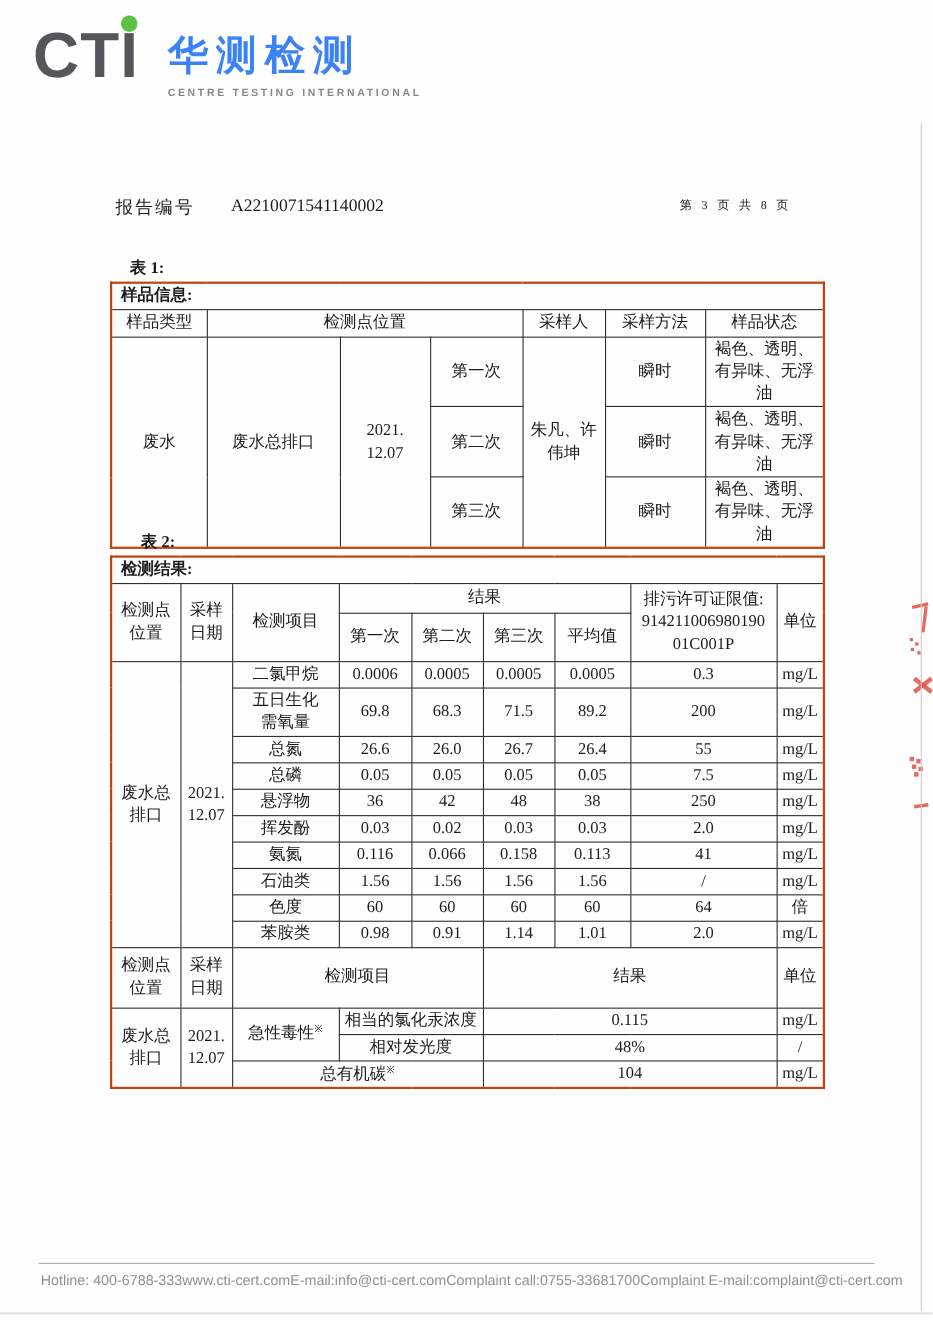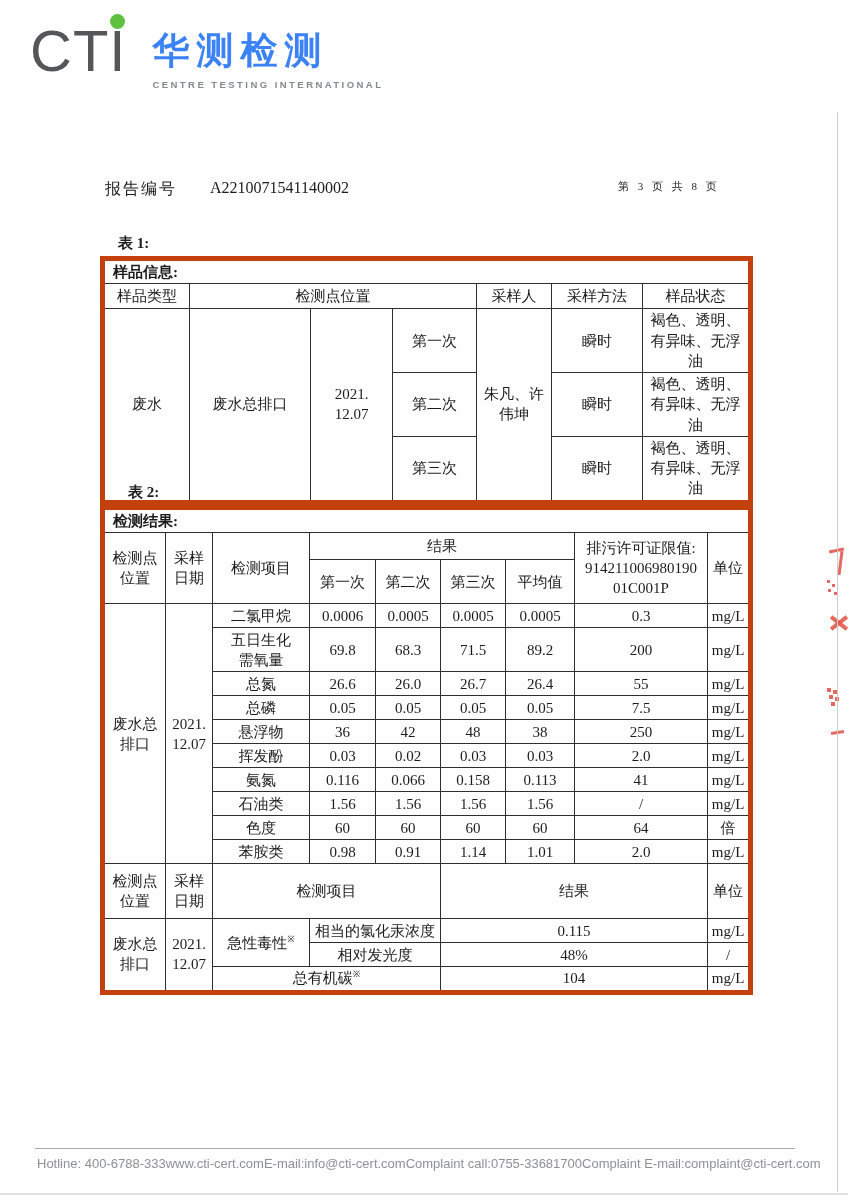--- a/index.html
+++ b/index.html
@@ -8,39 +8,39 @@
     position:relative; width:848px; height:1200px; margin:0 auto;
     background:#fefefe; overflow:hidden;
     font-family:"Liberation Serif","DejaVu Serif",serif;
     color:#1c1c1c;
   }
 
   
   .logo { position:absolute; left:30px; top:22px; display:flex; align-items:flex-start;
           font-family:"Liberation Sans","DejaVu Sans",sans-serif; }
   .cti-wrap { position:relative; line-height:1; }
-  .cti-letters { font-size:58px; font-weight:400; letter-spacing:1px; color:#55565a; line-height:1; }
+  .cti-letters { font-size:58px; font-weight:700; letter-spacing:1px; color:#55565a; line-height:1; }
   .cti-dot { position:absolute; right:1px; top:-8px; width:15px; height:15px; border-radius:50%; background:#5fc140; }
   .brand-cn { margin-left:26px; margin-top:4px; }
   .brand-name { font-size:37px; font-weight:700; letter-spacing:7px; color:#3b82f6;
                 font-family:"Liberation Sans","DejaVu Sans",sans-serif; }
   .brand-tagline { font-size:9.5px; font-weight:600; letter-spacing:2.45px; color:#85888b; margin-top:3px; }
 
   
   .report-label { position:absolute; left:105px; top:179px; font-size:16px; letter-spacing:2px; }
   .report-number { position:absolute; left:210px; top:179px; font-size:16px; }
   .page-info { position:absolute; left:618px; top:179px; font-size:11px; letter-spacing:3px; }
 
   
   .tbl-caption { position:absolute; font-size:15px; font-weight:700; }
   .cap1 { left:118px; top:234px; }
   .cap2 { left:111px; top:483px;margin-left:17px; }
 
   table { border-collapse:collapse; table-layout:fixed; }
-  .doc-table { position:absolute; left:100px; width:648px; border:5px solid #c2410c; }
+  .doc-table { position:absolute; left:100px; width:648px; border:2px solid #c2410c; }
   .t1 { top:256px; }
   .t2 { top:505px;border-radius:12px; }
   .doc-table td { border:1px solid #2e2e2e; text-align:center; vertical-align:middle;
                   font-size:15px; padding:1px 2px; line-height:1.35; }
   .title-bar { text-align:left !important; font-weight:700; font-size:15.5px; padding-left:8px !important; }
   .narrow { display:inline-block; word-break:break-all; }
   .w40 { width:40px; }
   .w47 { width:47px; }
   .w66 { max-width:66px; }
   .w116 { width:116px; }

